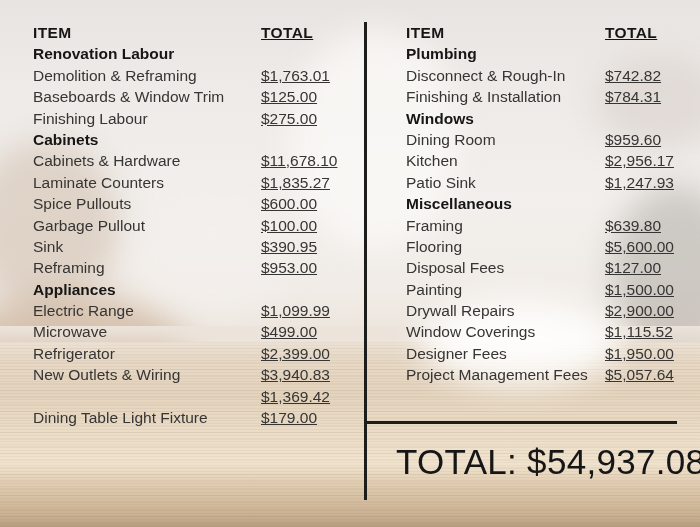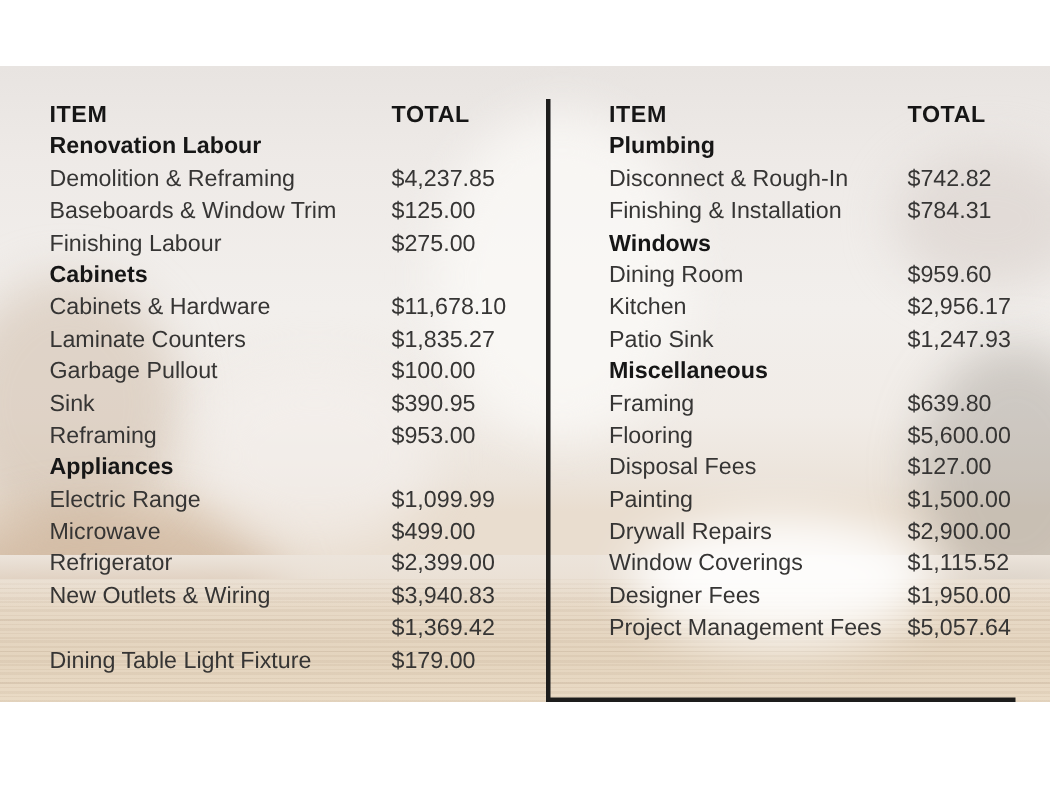--- a/index.html
+++ b/index.html
@@ -1,20 +1,19 @@
 <!DOCTYPE html>
 <html style="--line: #1d1d1c; --section_text: #161616; --item_text: #363534;"><head>
 <meta charset="utf-8">
 <style>
   html, body { margin:0; padding:0; }
   .canvas {
-    position:relative; width:700px; height:424px; overflow:hidden;
+    position:relative; width:700px; height:527px; overflow:hidden;
     font-family:"Liberation Sans","DejaVu Sans",sans-serif;
     background: linear-gradient(180deg,#e8e4e1 0%,#eeeae7 15%,#f2efec 38%,#f1ece7 55%,#ece4db 65%,#e9ddcf 70%);
-    margin-top: 44px;
   }
   
   .blob { position:absolute; border-radius:50%; filter:blur(16px); pointer-events:none; }
   .b1 { left:-30px; top:140px; width:150px; height:170px; background:rgba(208,190,172,.55); }
   .b2 { left:-40px; top:295px; width:230px; height:95px;  background:rgba(188,154,120,.45); }
   .b3 { left:420px; top:300px; width:200px; height:85px;  background:rgba(255,255,255,.9); }
   .b4 { left:612px; top:185px; width:130px; height:170px; background:rgba(148,141,134,.38); }
   .b5 { left:595px; top:55px;  width:130px; height:95px;  background:rgba(216,209,203,.6); }
   .b6 { left:290px; top:30px;  width:170px; height:220px; background:rgba(251,249,247,.75); }
   .b7 { left:130px; top:200px; width:160px; height:120px; background:rgba(244,240,236,.7); }
@@ -31,21 +30,21 @@
     content:""; position:absolute; left:0; top:-16px; width:100%; height:34px;
     background:linear-gradient(180deg, rgba(236,228,219,1) 0%, rgba(236,228,219,0) 100%);
   }
 
   
   .col { position:absolute; top:22px; }
   .col-left  { left:33px;  width:332px; }
   .col-right { left:406px; width:290px; }
   .row { position:relative; height:21.4px; line-height:21.4px; font-size:15.5px;
          color:var(--item_text,#363534); white-space:nowrap; }
-  .row .amount { position:absolute; top:0; }
+  .row .amount { position:absolute; top:0;text-decoration:underline; }
   .col-left  .amount { left:228px; }
   .col-right .amount { left:199px; }
   .row.header, .row.section { font-weight:bold; color:var(--section_text,#161616); }
   .row.header { letter-spacing:.4px; }
 
   
   .vline { position:absolute; left:364px; top:22px; width:3px; height:478px;
            background:var(--line,#1d1d1c); }
   .hline { position:absolute; left:366px; top:421px; width:311px; height:3px;
            background:var(--line,#1d1d1c); }
@@ -68,26 +67,27 @@
   <div class="wood"></div>
   <div class="blob b3"></div>
 
   <div class="col col-left">
     <div class="row header">
       <span class="label">ITEM</span>
       <span class="amount">TOTAL</span>
     </div>
     <div>
         <div class="row section"><span class="label">Renovation Labour</span></div>
-        <div class="row item"><span class="label">Demolition &amp; Reframing</span><span class="amount">$4,237.85</span></div>
+        <div class="row item"><span class="label">Demolition &amp; Reframing</span><span class="amount">$1,763.01</span></div>
         <div class="row item"><span class="label">Baseboards &amp; Window Trim</span><span class="amount">$125.00</span></div>
         <div class="row item"><span class="label">Finishing Labour</span><span class="amount">$275.00</span></div>
         <div class="row section"><span class="label">Cabinets</span></div>
         <div class="row item"><span class="label">Cabinets &amp; Hardware</span><span class="amount">$11,678.10</span></div>
         <div class="row item"><span class="label">Laminate Counters</span><span class="amount">$1,835.27</span></div>
+        <div class="row item"><span class="label">Spice Pullouts</span><span class="amount">$600.00</span></div>
         <div class="row item"><span class="label">Garbage Pullout</span><span class="amount">$100.00</span></div>
         <div class="row item"><span class="label">Sink</span><span class="amount">$390.95</span></div>
         <div class="row item"><span class="label">Reframing</span><span class="amount">$953.00</span></div>
         <div class="row section"><span class="label">Appliances</span></div>
         <div class="row item"><span class="label">Electric Range</span><span class="amount">$1,099.99</span></div>
         <div class="row item"><span class="label">Microwave</span><span class="amount">$499.00</span></div>
         <div class="row item"><span class="label">Refrigerator</span><span class="amount">$2,399.00</span></div>
         <div class="row item"><span class="label">New Outlets &amp; Wiring</span><span class="amount">$3,940.83</span></div>
         <div class="row item"><span class="amount">$1,369.42</span></div>
         <div class="row item"><span class="label">Dining Table Light Fixture</span><span class="amount">$179.00</span></div>

